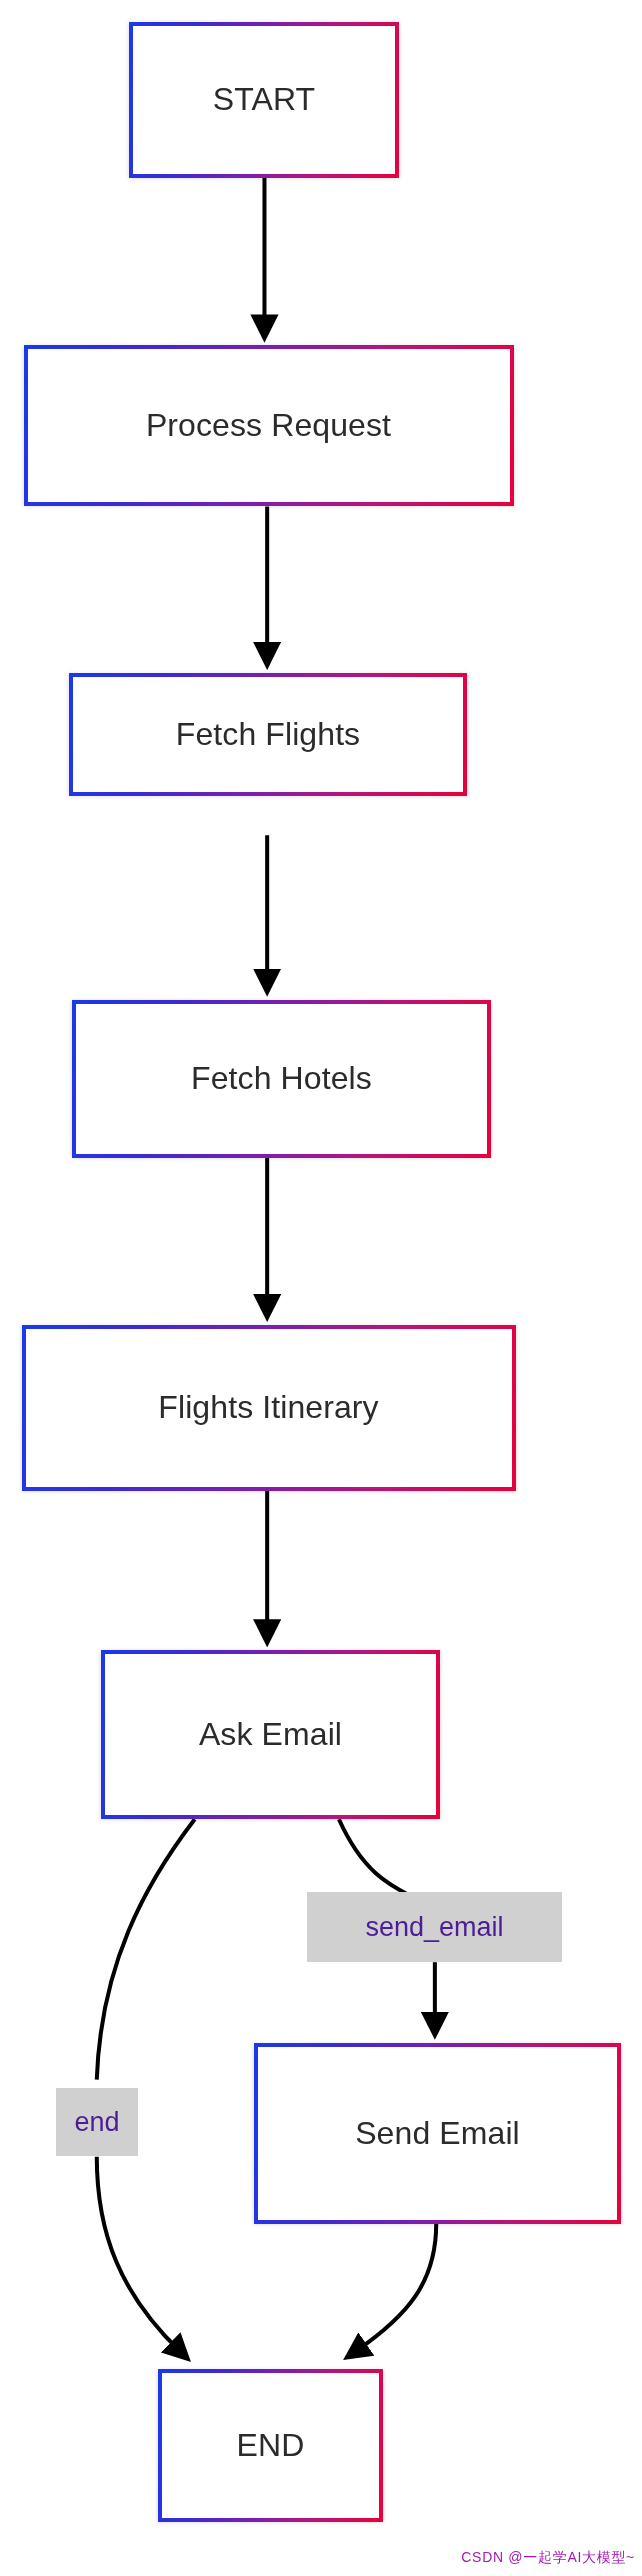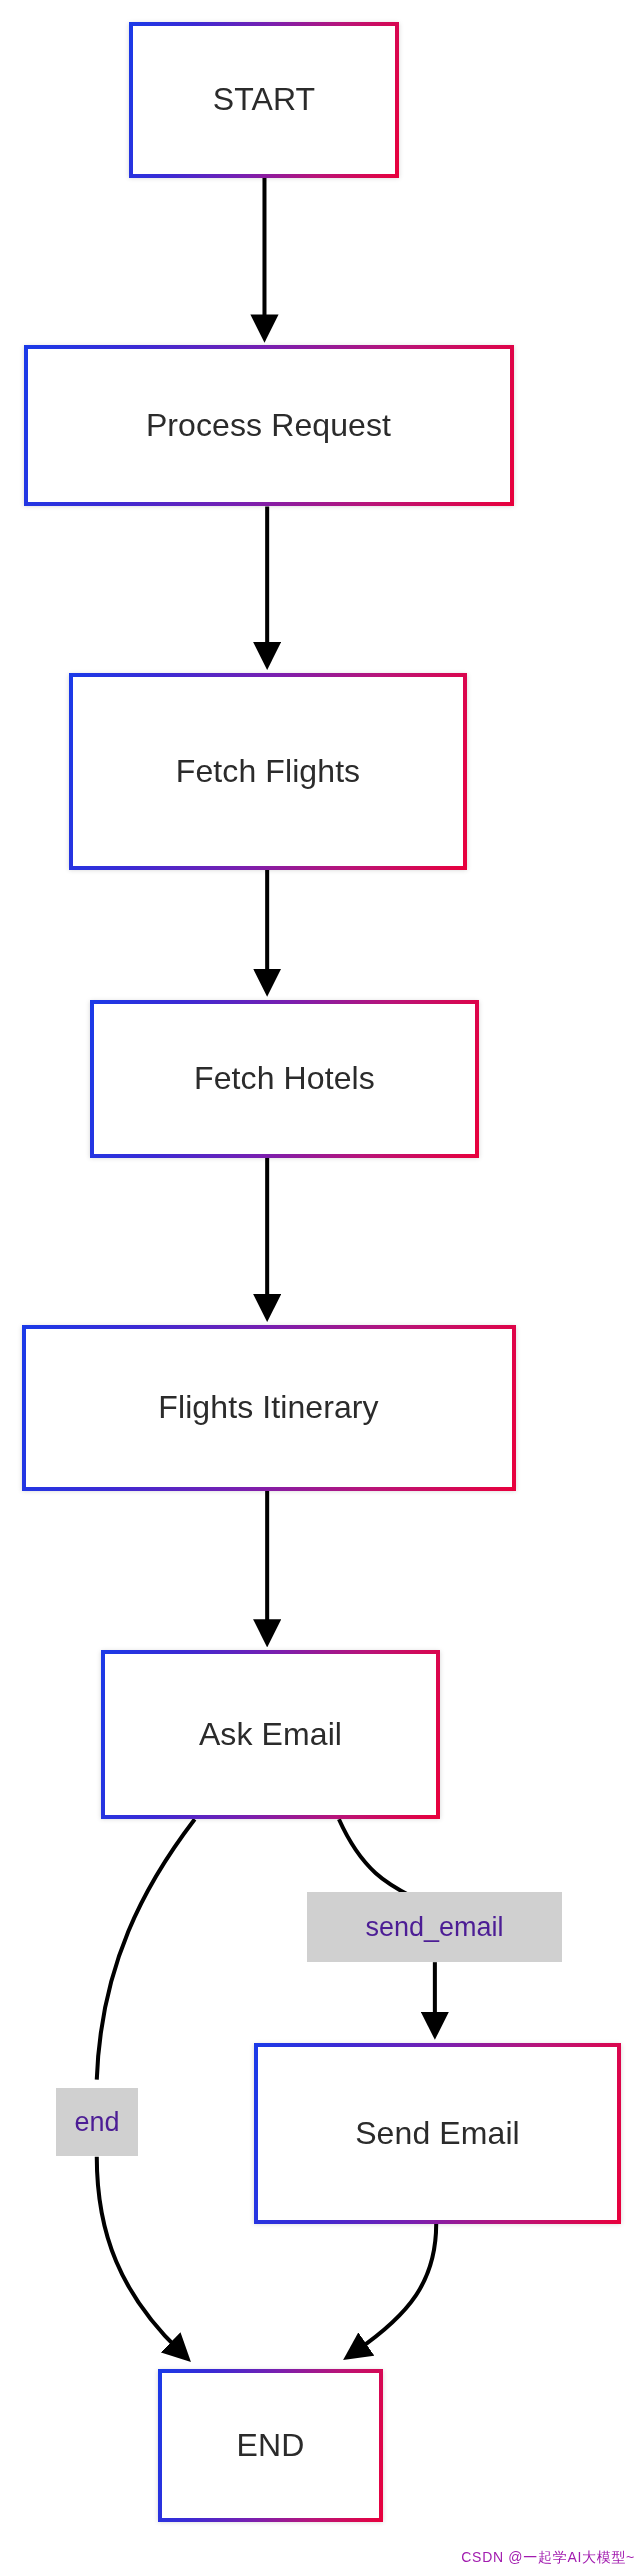--- a/index.html
+++ b/index.html
@@ -59,24 +59,24 @@
     letter-spacing: 0.1px;
   }
 
   
   #node-start      { left:129px; top:22px;   width:270px; height:156px; }
   #node-start      .node-label { font-size: 32px; }
 
   #node-process    { left:23.5px;  top:345px;  width:490px; height:161px; }
   #node-process    .node-label { font-size: 32px; }
 
-  #node-flights    { left:69px; top:673px; width:398px; height:197px; }
+  #node-flights    { left:69px; top:673px; width:398px; height:123px; }
   #node-flights    .node-label { font-size: 32px; }
 
-  #node-hotels     { left:90px; top:1000px; width:389px; height:158px; }
+  #node-hotels     { left:72px; top:1000px; width:419px; height:158px; }
   #node-hotels     .node-label { font-size: 32px; }
 
   #node-itinerary  { left:21.5px;  top:1325px; width:494px; height:166px; }
   #node-itinerary  .node-label { font-size: 32px; }
 
   #node-ask        { left:101px; top:1650px; width:339px; height:169px; }
   #node-ask        .node-label { font-size: 32px; }
 
   #node-send       { left:254px; top:2043px; width:367px; height:181px; }
   #node-send       .node-label { font-size: 32px; }

